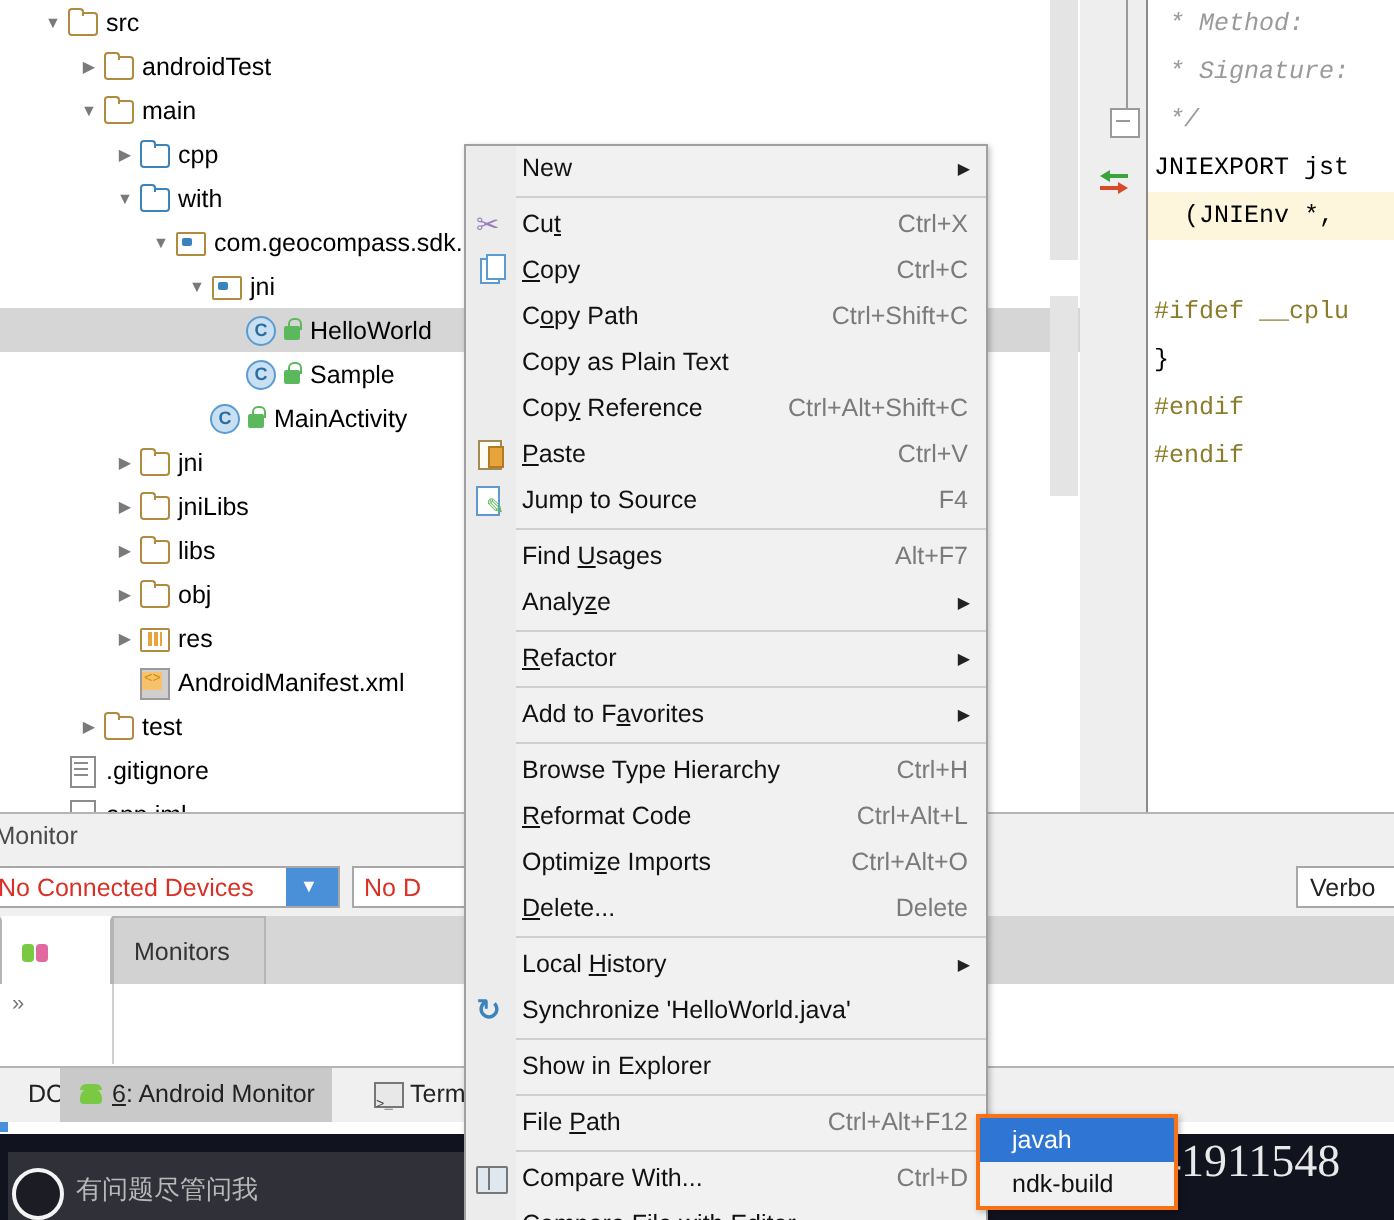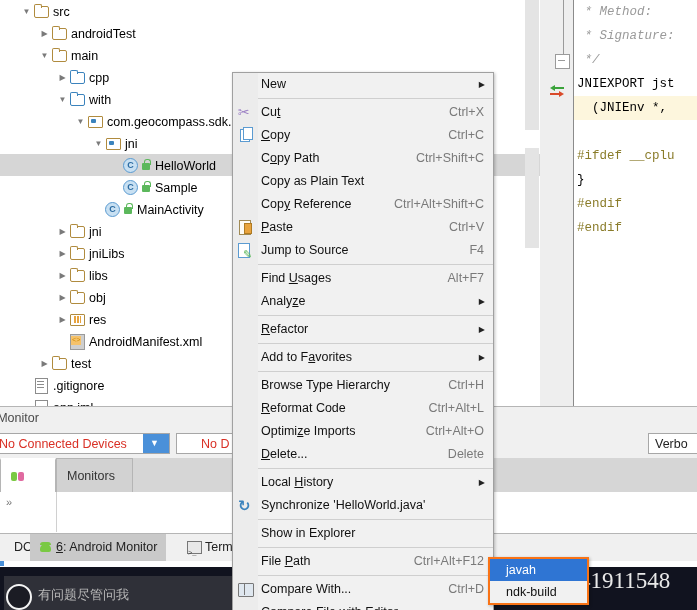--- a/index.html
+++ b/index.html
@@ -71,21 +71,21 @@
     border-top:1px solid #b5b5b5;border-bottom:1px solid #b5b5b5;}
   #amtitle .t{position:absolute;left:-16px;top:4px;font-size:12.5px;color:#4a4a4a;}
   #amrow{position:absolute;left:0;top:430px;width:697px;height:28px;background:#f0f0f0;}
   .devbox{position:absolute;top:3px;height:21px;border:1px solid #a7a7a7;background:#fff;
     color:#d93025;font-size:12.5px;line-height:21px;box-sizing:border-box;}
   #devbox1{left:-10px;width:180px;}
   #devbox1 .txt{padding-left:8px;}
   #devbox1 .dd{position:absolute;right:0;top:0;width:26px;height:19px;background:#4a90d9;}
   #devbox1 .dd:after{content:"\25BC";position:absolute;left:7px;top:0;color:#fff;font-size:9px;line-height:19px;}
   #devbox2{left:176px;width:120px;}
-  #devbox2 .txt{padding-left:24px;}
+  #devbox2 .txt{padding-left:5px;}
   #verbose{position:absolute;left:648px;top:3px;width:60px;height:21px;border:1px solid #a7a7a7;background:#fff;
     font-size:12.5px;line-height:21px;color:#222;box-sizing:border-box;}
   #verbose .txt{padding-left:6px;}
 
   #amtabs{position:absolute;left:0;top:458px;width:697px;height:34px;background:#d6d6d6;border-bottom:1px solid #b5b5b5;}
   .amtab{position:absolute;top:0;height:34px;line-height:34px;font-size:12.5px;box-sizing:border-box;padding:0 10px;}
   .amtab.active{background:#ffffff;border:1px solid #b5b5b5;border-top:2px solid #ffffff;border-bottom:none;color:#111;}
   .amtab.inactive{background:#d2d2d2;border:1px solid #b5b5b5;border-bottom:none;color:#333;}
   .logcatico{display:inline-block;width:14px;height:12px;vertical-align:-2px;margin-right:3px;position:relative;}
   .logcatico:before{content:"";position:absolute;left:0;top:1px;width:6px;height:9px;background:#7ac943;border-radius:2px;}

